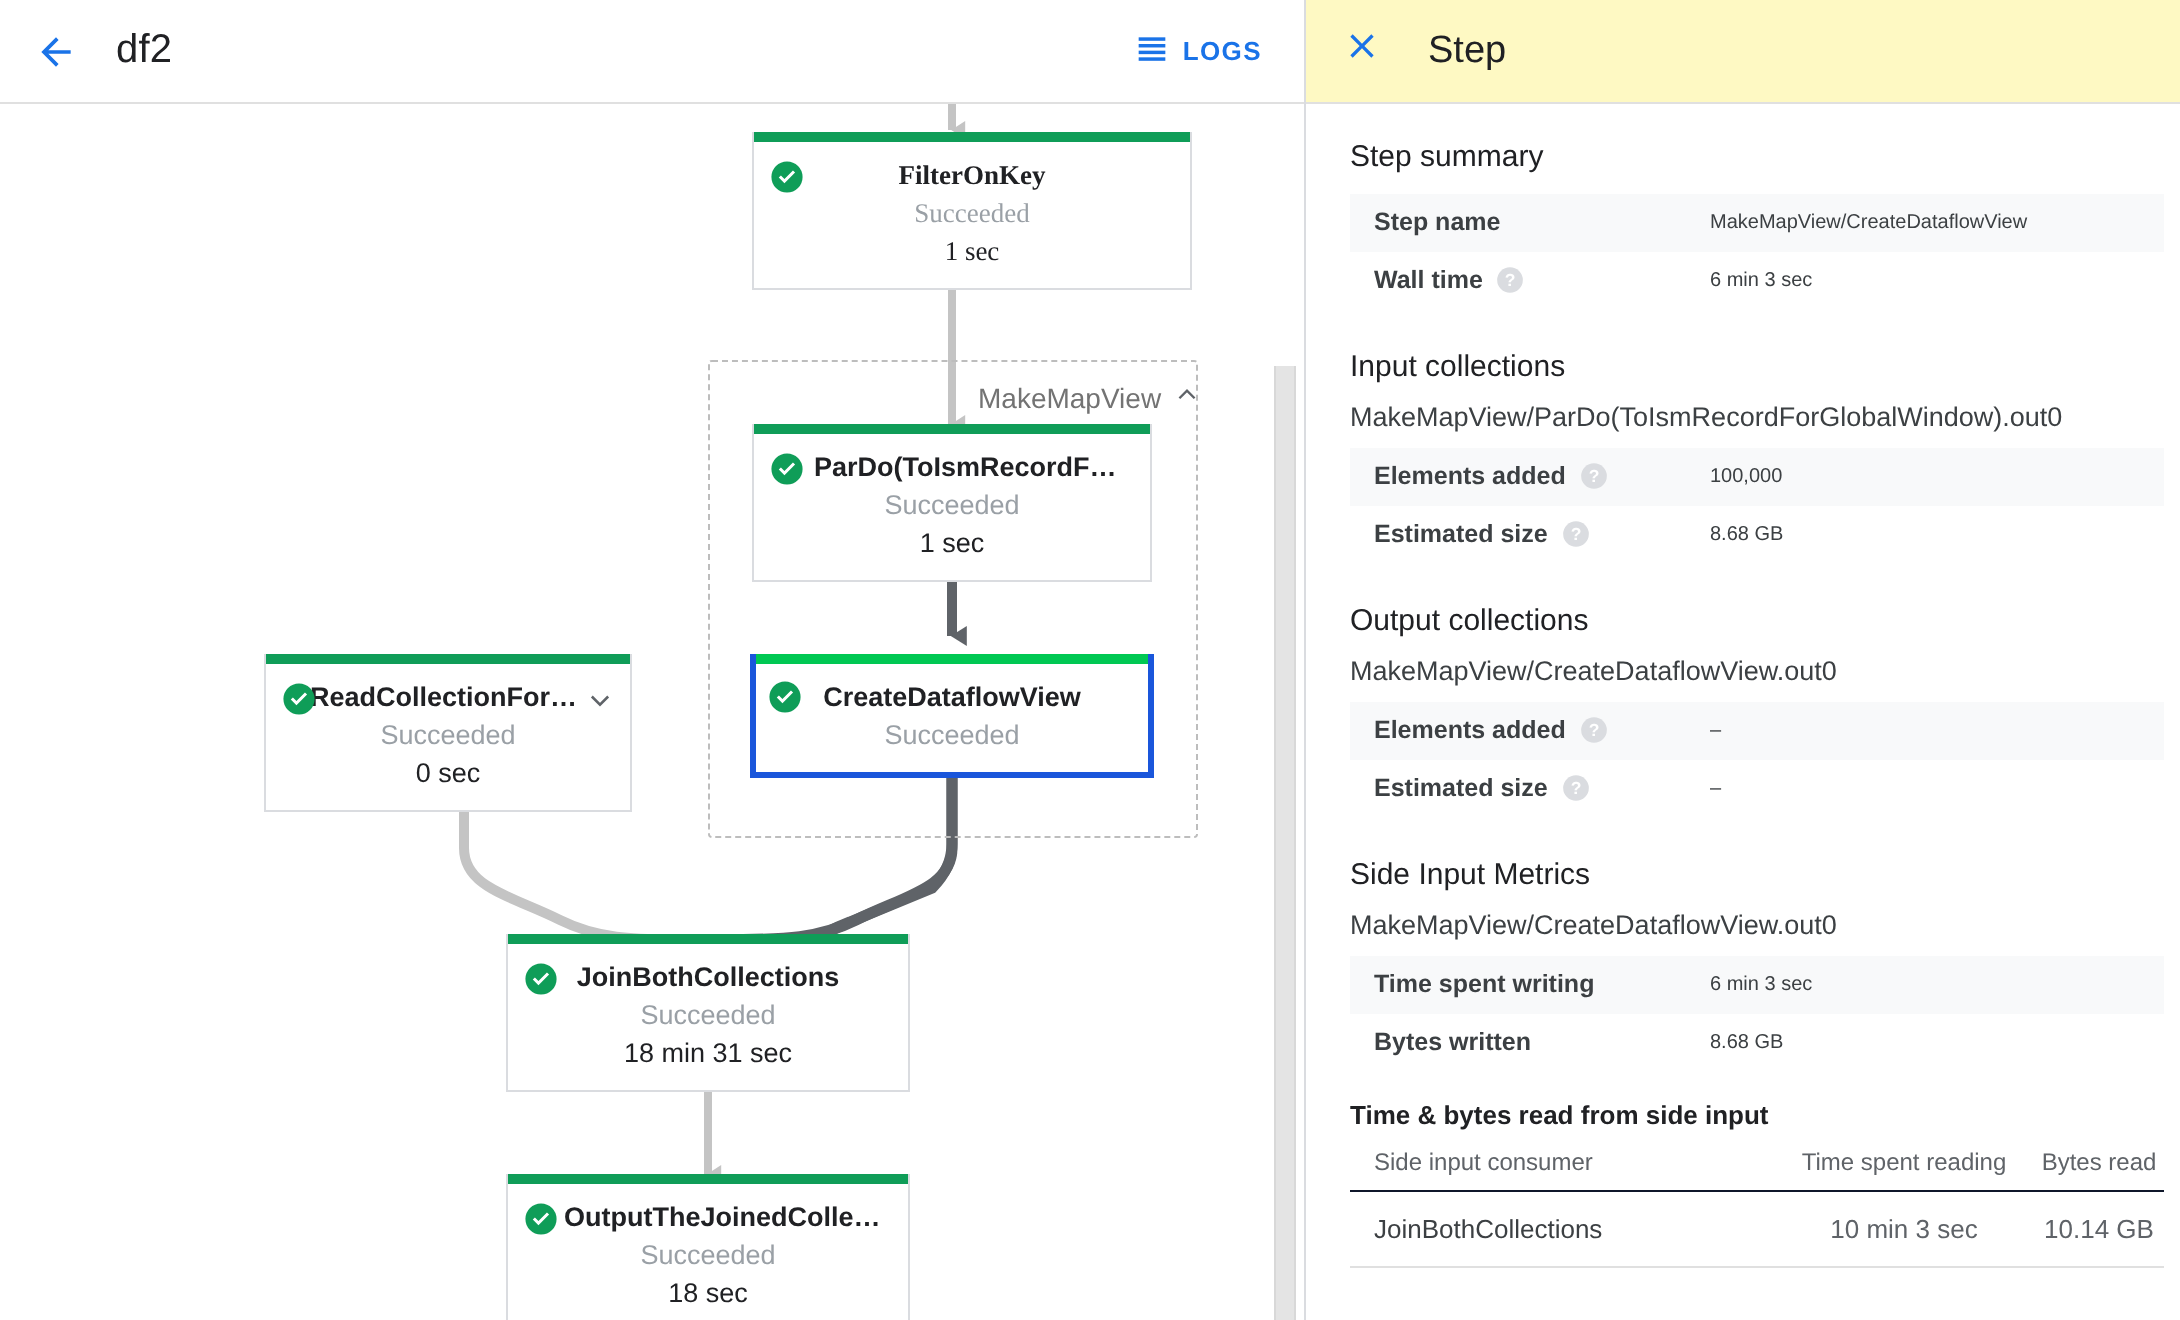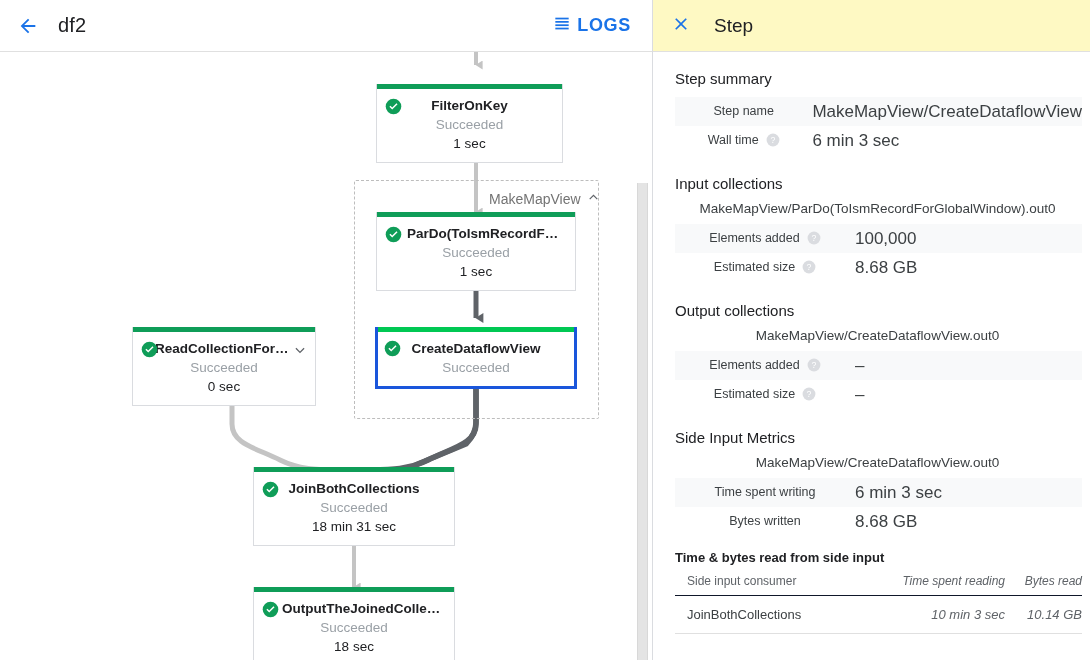--- a/index.html
+++ b/index.html
@@ -37,21 +37,21 @@
     border-radius: 50%; cursor: pointer;
   }
   .back-btn svg { display: block; }
   #job-title {
     font-size: 20px; color: #202124; font-weight: 400;
     margin-left: 8px; letter-spacing: .1px;
   }
   #logs-btn {
     margin-left: auto; margin-right: 18px;
     display: flex; align-items: center; gap: 7px;
-    color: #1a73e8; font-size: 18px; font-weight: 600;
+    color: #1a73e8; font-size: 13px; font-weight: 600;
     letter-spacing: .7px; cursor: pointer;
     padding: 6px 4px;
   }
   .logs-icon { display: block; }
 
   
   #graph {
     position: absolute; top: 52px; left: 0;
     width: 653px; height: 608px;
     background: #fff;
@@ -159,50 +159,50 @@
   #panel-body { padding: 18px 10px 0 22px; }
 
   .section { margin-bottom: 4px; }
   .section-title {
     font-size: 15px; color: #202124; font-weight: 400;
     margin: 0 0 9px 0; line-height: 18px;
   }
   .section-title.tight { margin-bottom: 7px; }
   .collection-name {
     font-size: 13.5px; color: #3c4043; font-weight: 400;
-    margin: 0 0 6px 0; line-height: 18px; text-align: center;
+    margin: 0 0 6px 0; line-height: 18px;
   }
 
   table.kv { width: 407px; border-collapse: collapse; margin-bottom: 20px; }
   table.kv tr.alt td { background: #f8f9fa; }
   table.kv td {
     padding: 6px 0 6px 12px;
     font-size: 12.5px; vertical-align: middle; line-height: 17px;
   }
   table.kv td.k {
-    width: 168px; font-weight: 400; color: #3c4043; text-align: center;
-  }
-  table.kv td.v { color: #3c4043; font-weight: 400; font-size: 17px; }
+    width: 168px; font-weight: 700; color: #3c4043;
+  }
+  table.kv td.v { color: #3c4043; font-weight: 400; font-size: 10px; }
   .help-icon {
     display: inline-block; vertical-align: -3px; margin-left: 7px;
     width: 14px; height: 14px;
   }
 
   
   .sub-title {
     font-size: 13px; font-weight: 700; color: #202124;
     margin: 2px 0 2px 0;
   }
   table.data { width: 407px; border-collapse: collapse; }
   table.data th {
     font-size: 12px; font-weight: 400; color: #5f6368;
     text-align: left; padding: 7px 0 7px 12px;
     border-bottom: 1px solid #0f172a; white-space: nowrap;
   }
-  table.data th.num, table.data td.num { text-align: right; font-style: italic; }
+  table.data th.num, table.data td.num { text-align: center; }
   table.data td {
     font-size: 13px; color: #3c4043; padding: 11px 0 11px 12px;
     border-bottom: 1px solid #e0e0e0; white-space: nowrap;
   }
   table.data td.dim { color: #5f6368; }
   table.data .c1 { width: 212px; }
   table.data .c2 { width: 118px; }
   table.data .c3 { width: 77px; }
 </style>
 </head>
@@ -264,21 +264,21 @@
       <div class="group-box" style="left:354px; top:128px; width:245px; height:239px;"></div>
       <div class="group-label" style="left:489px; top:139px;">
         <span>MakeMapView</span>
         <span>
           <svg width="13" height="13" viewBox="0 0 24 24">
               <path fill="none" stroke="#5f6368" stroke-width="2.2" d="M5 15l7-7 7 7"></path>
             </svg>
         </span>
       </div>
 
-      <div class="node" style="left:376px; top:32px; width:187px;">
+      <div class="node" style="left:376px; top:14px; width:220px;font-family:Liberation Serif, serif;">
         <div class="node-bar"></div>
         <div class="node-body">
           <span class="check-icon">
             <svg width="17" height="17" viewBox="0 0 24 24">
                 <circle cx="12" cy="12" r="11" fill="#0f9d58"></circle>
                 <path fill="#fff" d="M10.2 16.4l-4-4 1.5-1.5 2.5 2.5 6-6 1.5 1.5z"></path>
               </svg>
           </span>
           <div class="node-title">FilterOnKey</div>
           <div class="node-status">Succeeded</div>

